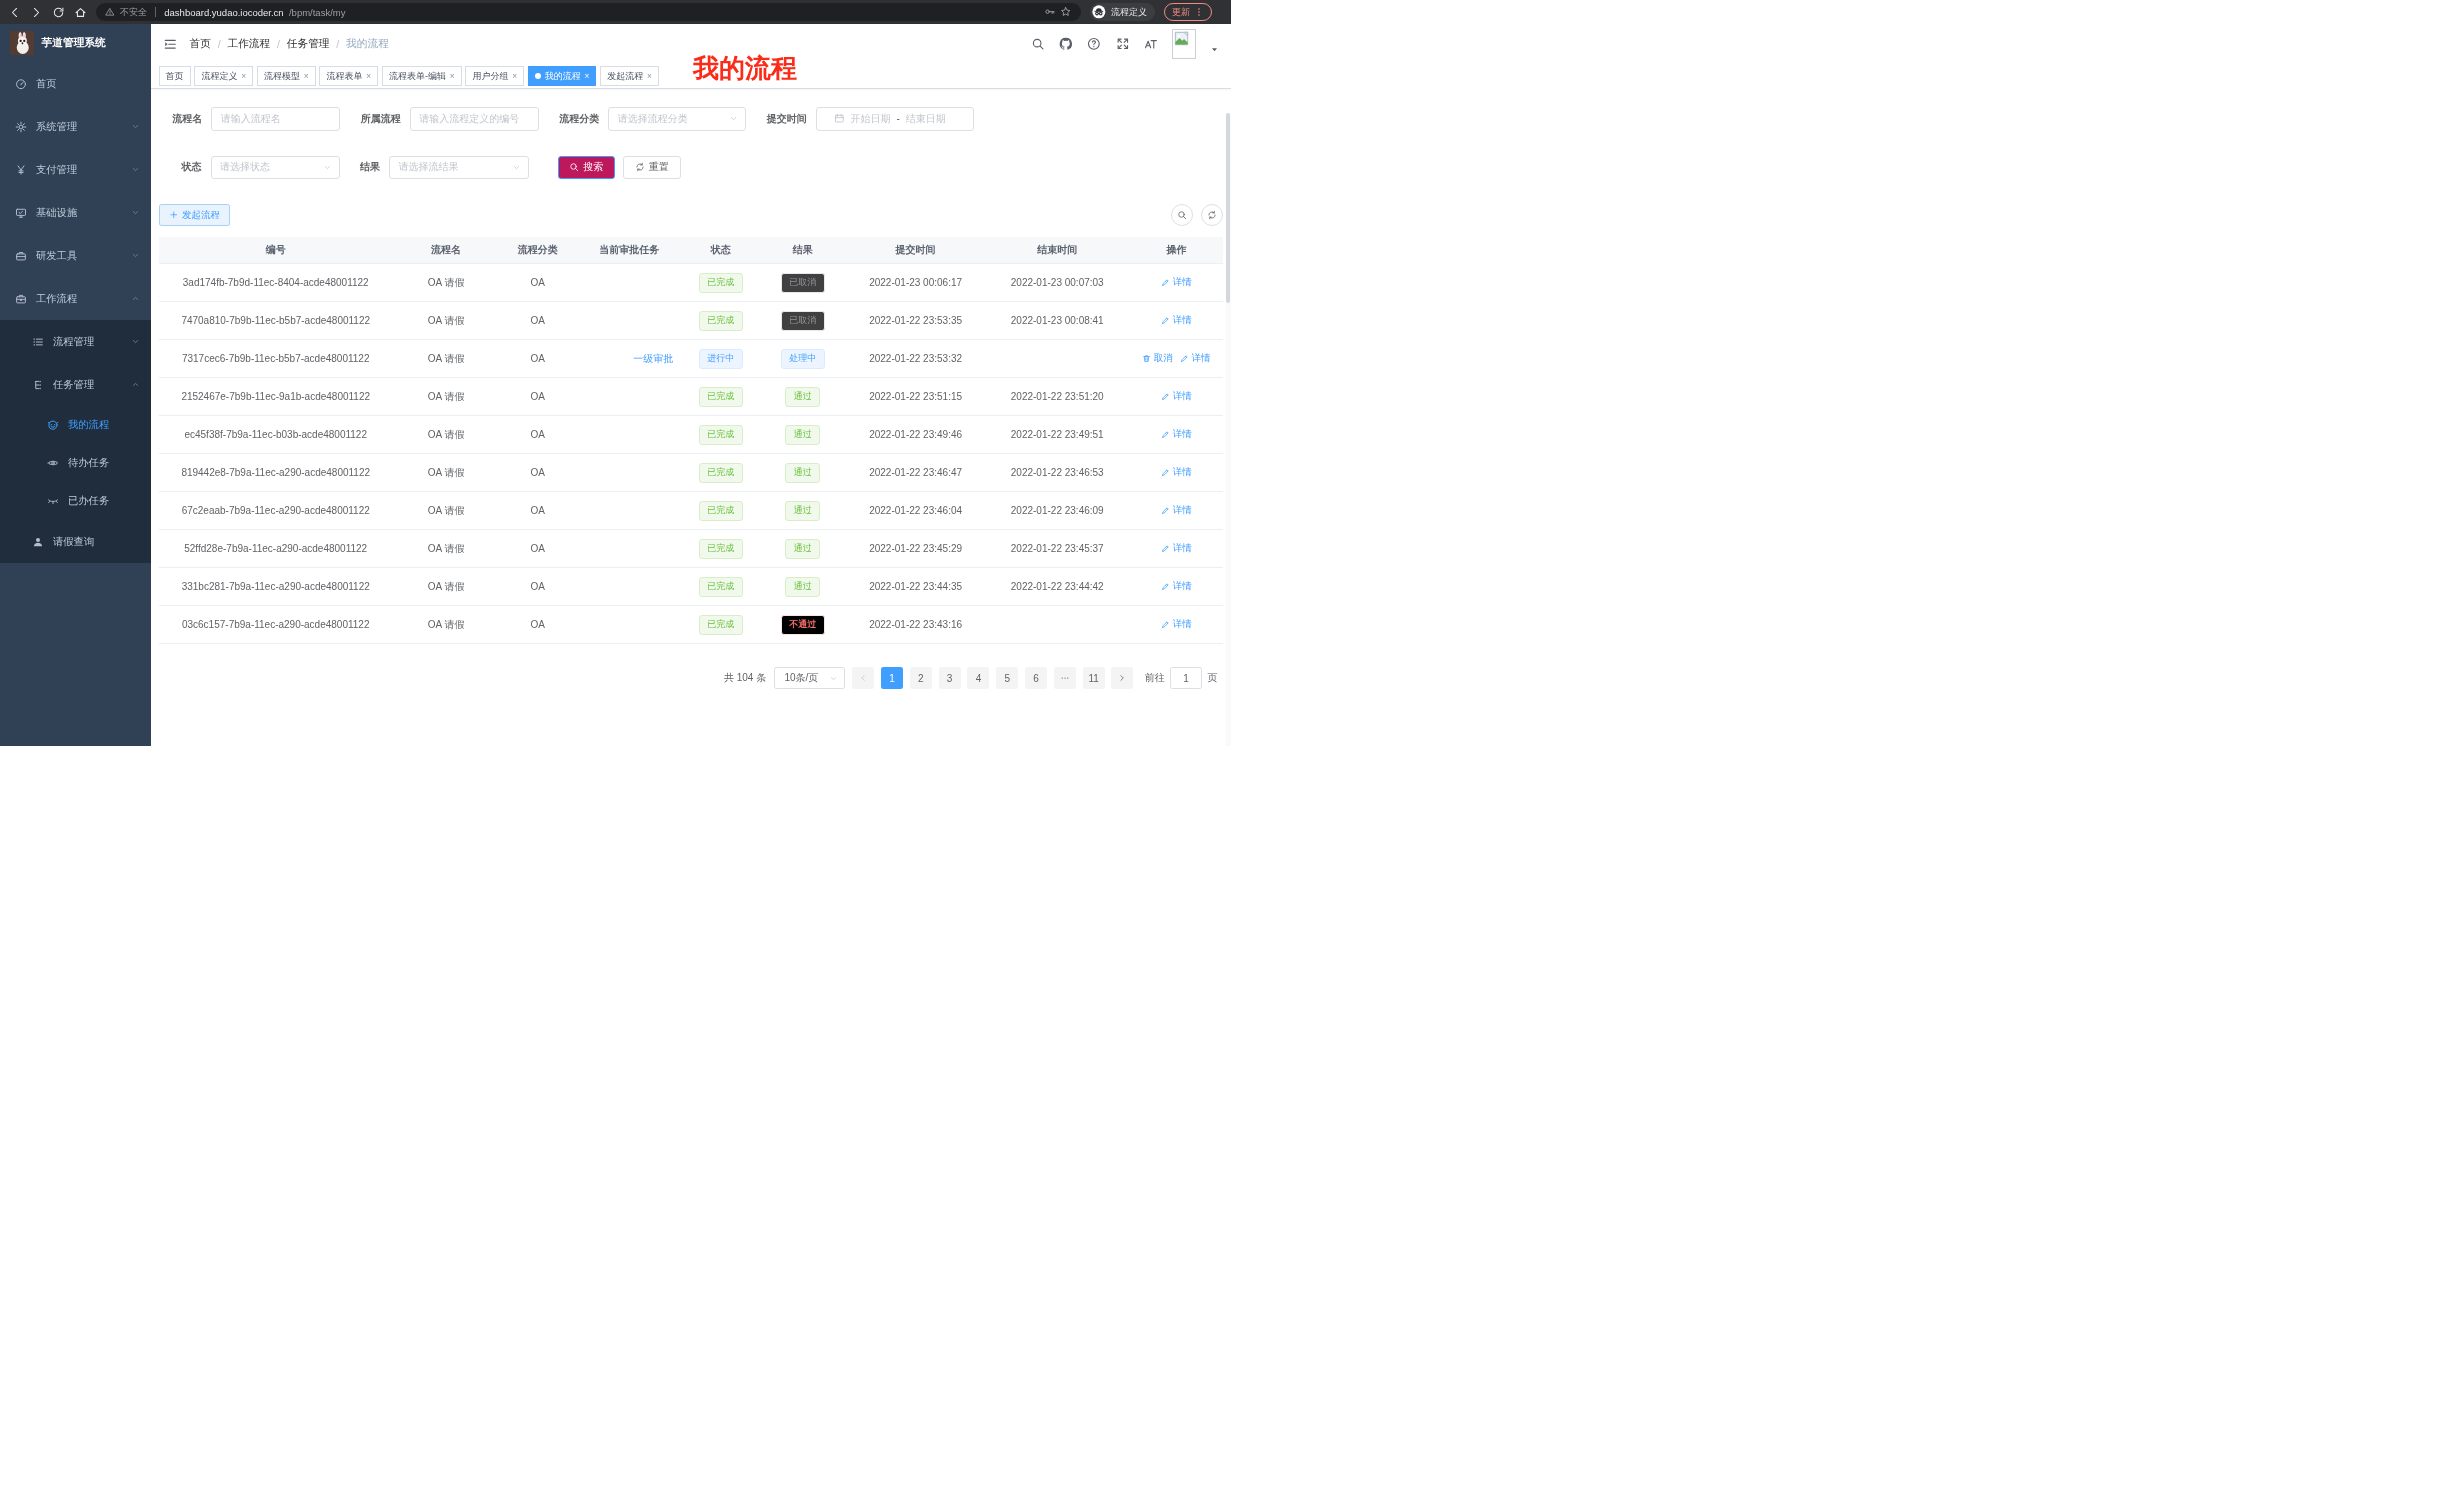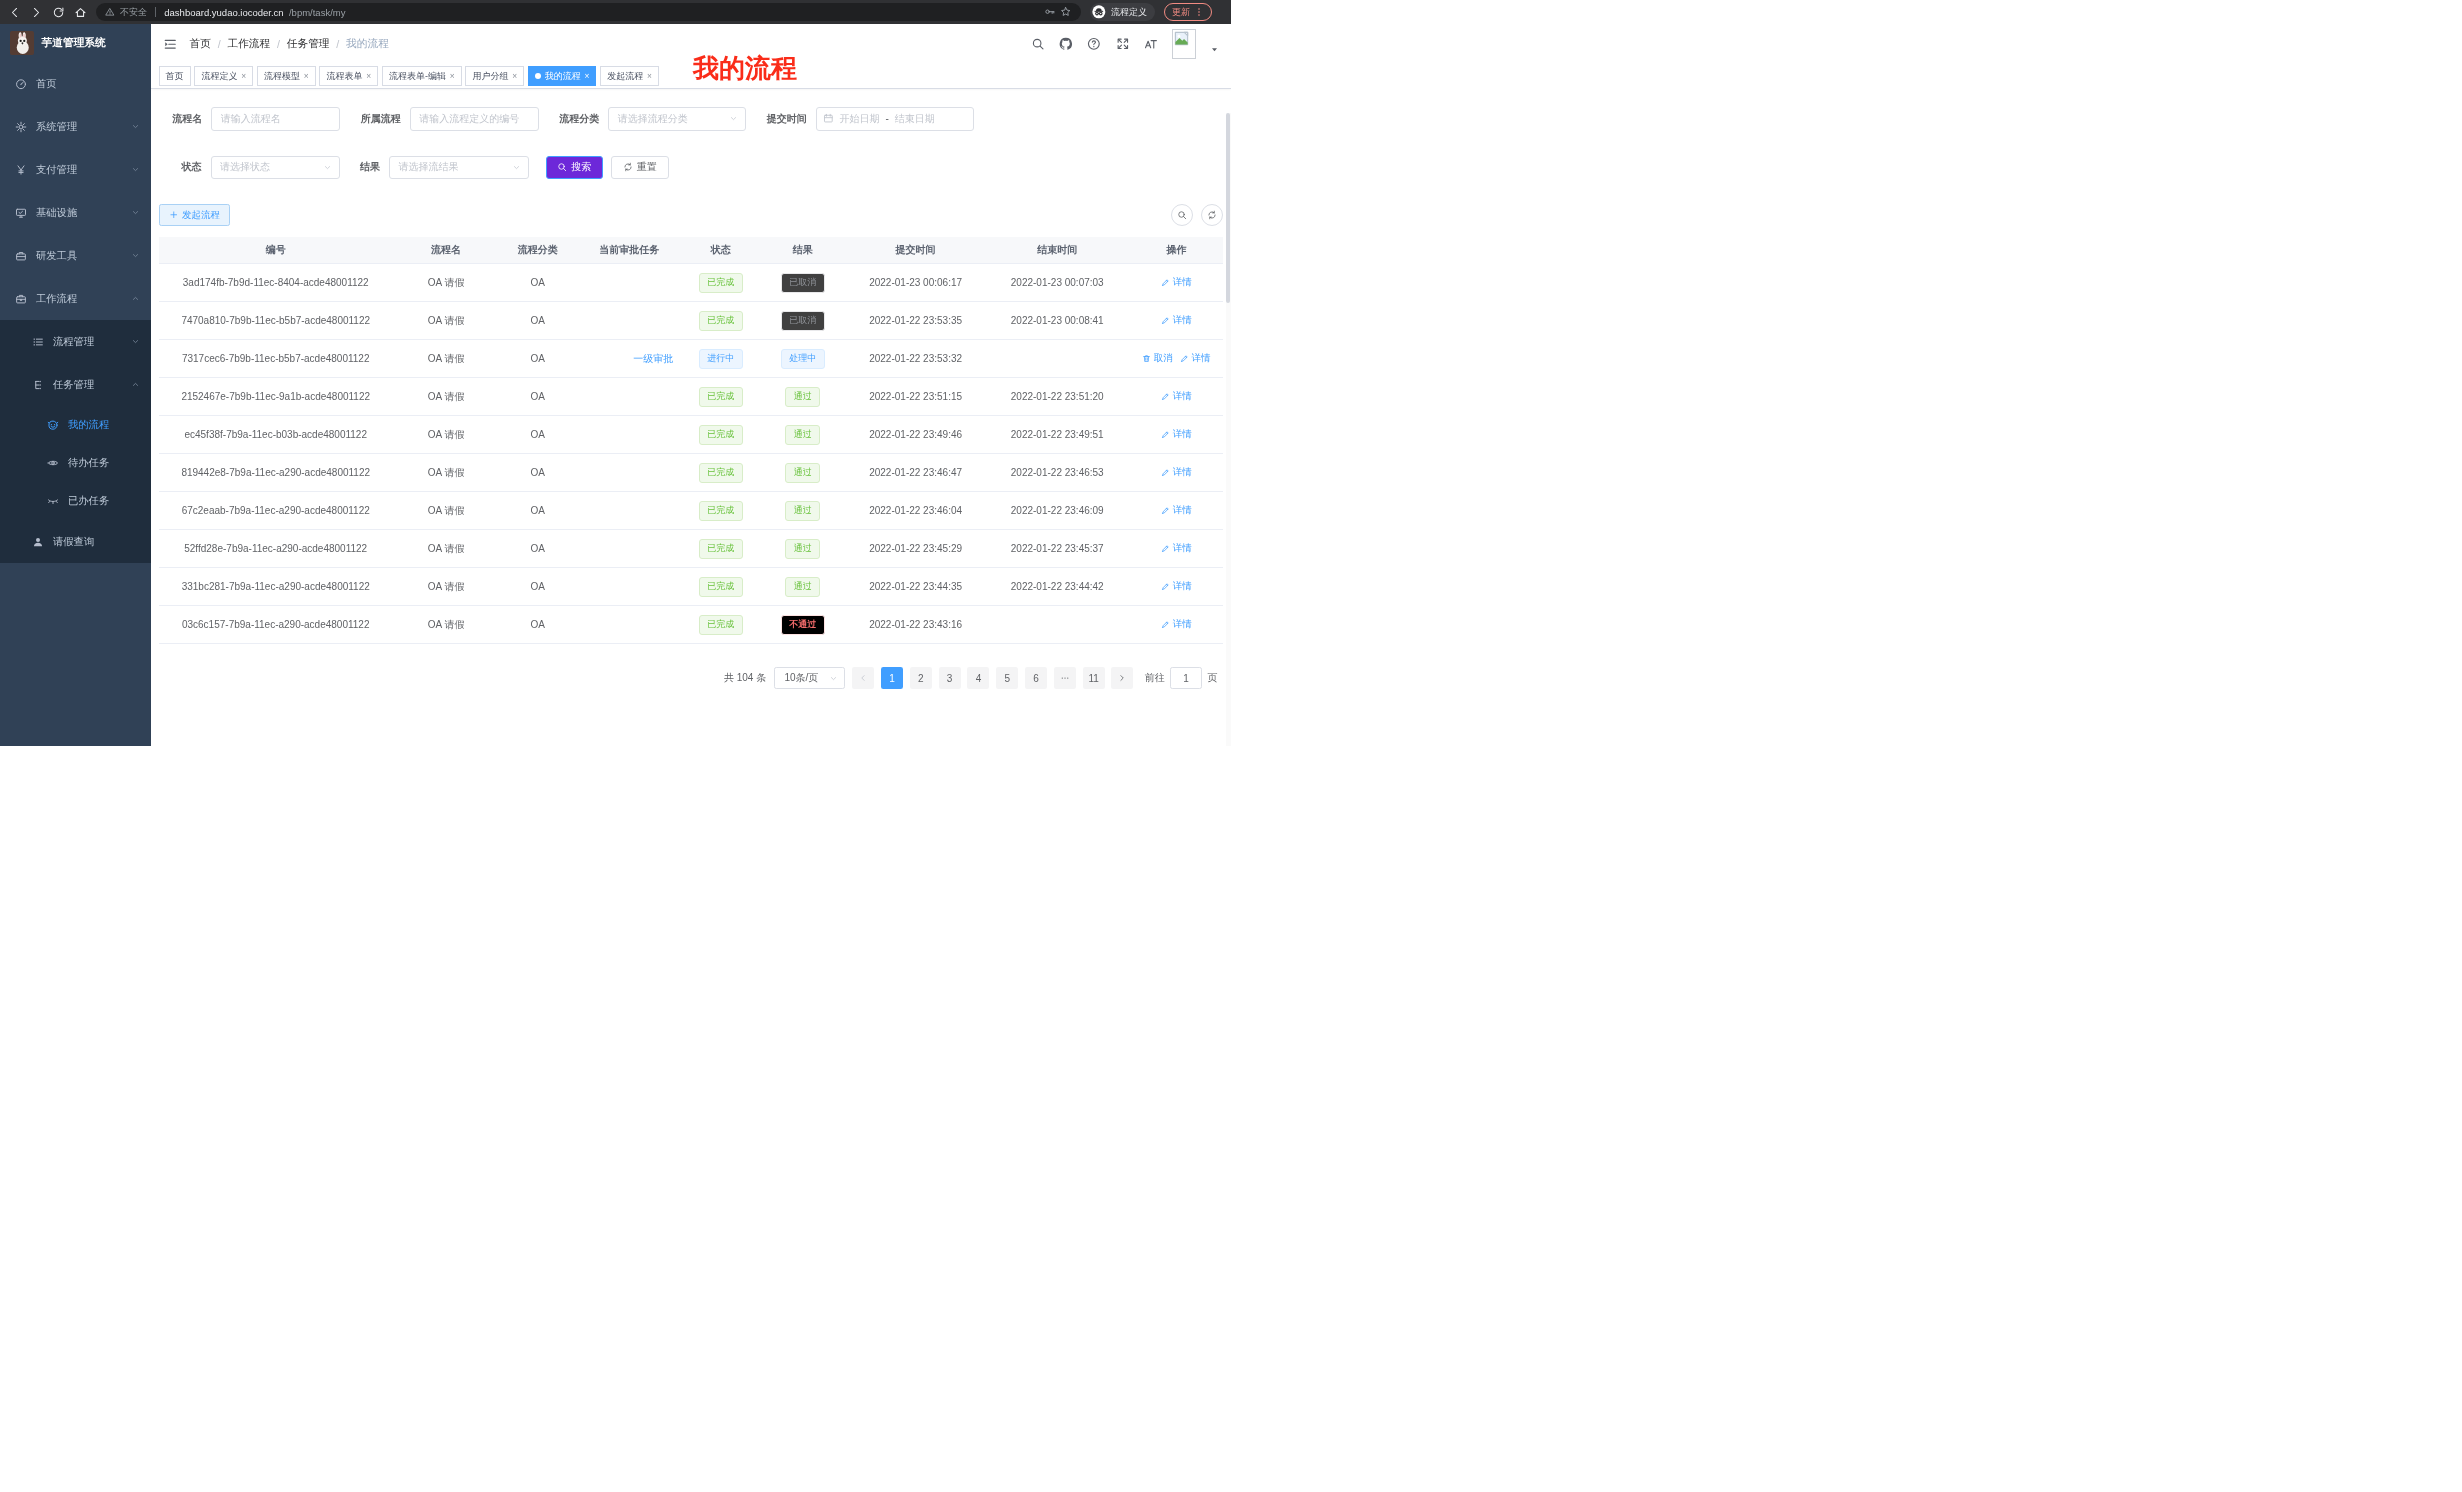--- a/index.html
+++ b/index.html
@@ -87,29 +87,29 @@
   .fgroup.first { margin-left:13.7px; }
   .inputbox { height:23.6px; border:0.8px solid #dcdfe6; border-radius:3px;
     font-size:10px; color:#606266; padding:0 8.4px; background:#fff; }
   .inputbox::placeholder { color:#c0c4cc; }
   .selectbox { height:23.6px; border:0.8px solid #dcdfe6; border-radius:3px;
     display:flex; align-items:center; padding:0 6.8px 0 8.4px; font-size:10px;
     color:#c0c4cc; background:#fff; cursor:pointer; }
   .selectbox .ph { flex:1; }
   .selectbox .chev { font-size:9px; color:#c0c4cc; }
   .daterange { width:158px; height:23.6px; border:0.8px solid #dcdfe6; border-radius:3px;
-    display:flex; align-items:center; gap:6px; padding:0 6px; font-size:10px;
+    display:flex; align-items:center; gap:6px; padding:0 17px; font-size:10px;
     color:#c0c4cc; background:#fff; cursor:pointer; }
   .daterange .cal { font-size:10.7px; }
   .daterange .dsep { color:#606266; }
   .btn { height:23.6px; border-radius:3px; display:inline-flex; align-items:center;
     gap:3.8px; padding:0 10.7px; font-size:10px; cursor:pointer; border:0.8px solid #dcdfe6;
     background:#fff; color:#606266; }
   .btn .ic { font-size:10px; }
-  .btn.primary { background:#6d28d9; border-color:#409eff; color:#fff; }
+  .btn.primary { background:#be185d; border-color:#409eff; color:#fff;margin-left:12px; }
 
   
   .toolbar { display:flex; align-items:center; margin-top:12px; }
   .btn-create { height:22px; padding:0 9px; background:#e8f3fd; border:0.8px solid #a9d1f5;
     color:#409eff; border-radius:2.3px; font-size:9.5px; display:inline-flex;
     align-items:center; gap:3.8px; cursor:pointer; }
   .tool-sp { flex:1; }
   .circbtn { width:22px; height:22px; border-radius:50%; border:0.8px solid #dcdfe6;
     display:flex; align-items:center; justify-content:center; color:#606266;
     font-size:10px; margin-left:8.4px; cursor:pointer; background:#fff; }

